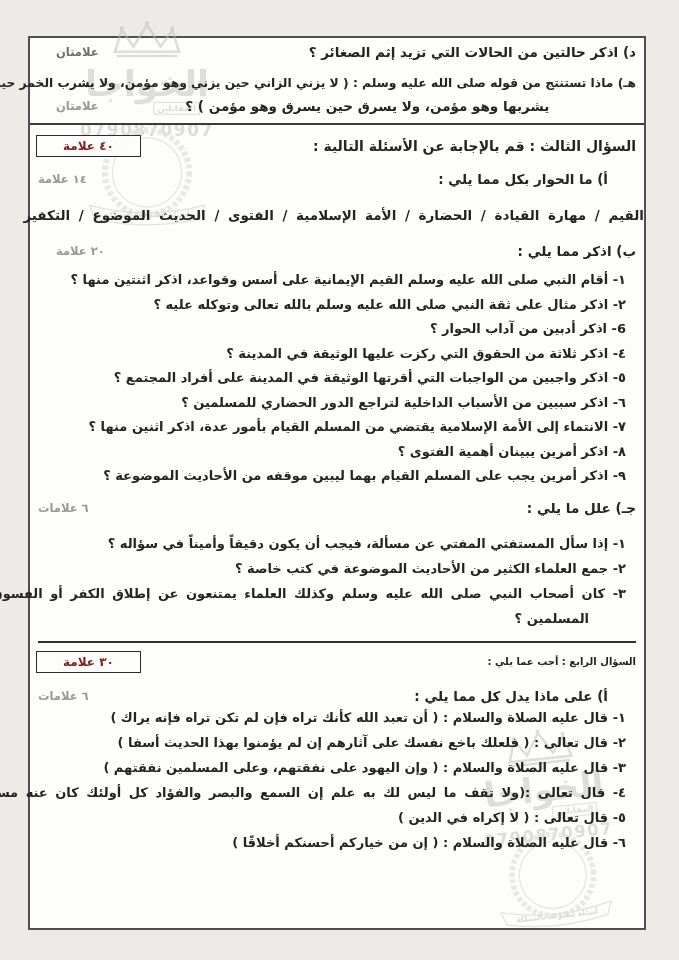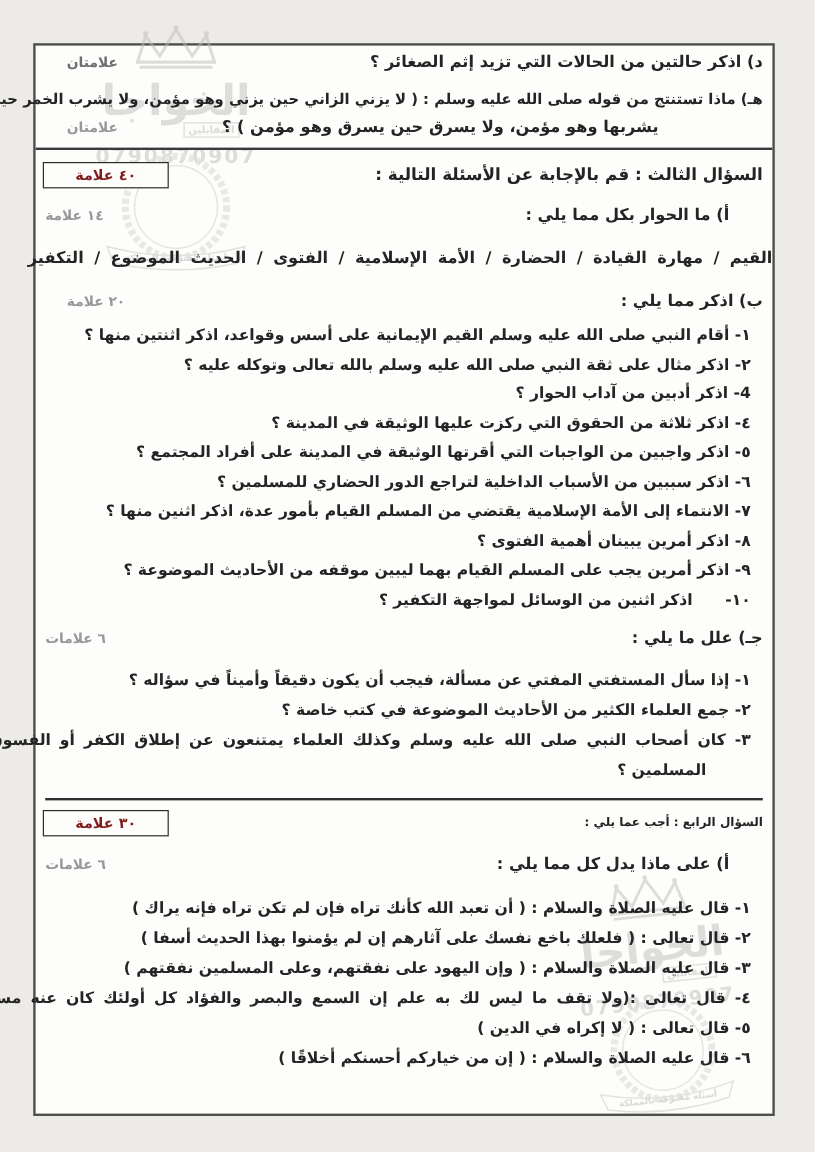--- a/index.html
+++ b/index.html
@@ -47,21 +47,21 @@
   .row-b3{margin-top:19px;padding:0 8px 0 26px;}
   .b-items{margin-top:8px;padding-left:22px;}
   .b-items .item{line-height:24.5px;}
   .row-c3{margin-top:10px;padding:0 8px 0 8px;}
   .c-items{margin-top:14px;}
   .c-items .item{line-height:25px;}
   .wide{word-spacing:3px;}
   .wrap2{padding-right:55px;}
   .row-q4{margin-top:8px;padding:0 8px 0 6px;}
   .row-a4{margin-top:14px;padding:0 36px 0 8px;}
-  .q4-items{margin-top:16px;}
+  .q4-items{margin-top:0;}
   .q4-items .item{line-height:25px;}
   
   .wm{position:absolute;z-index:0;opacity:.5;pointer-events:none;}
   .wm-top{left:24px;top:-20px;}
   .wm-top svg{width:186px;height:211px;}
   .wm-bottom{left:428px;top:688px;transform:rotate(-6deg);}
   .wm-bottom svg{width:180px;height:204px;}
   .crest-stroke path,.crest-stroke line{fill:none;stroke:#bdbdbd;stroke-width:3;}
   .crest-stroke circle{fill:#bdbdbd;}
   .crest-brand{font-size:42px;font-weight:bold;fill:#bfbfbf;text-anchor:middle;}
@@ -145,28 +145,27 @@
     <div class="terms">القيم / مهارة القيادة / الحضارة / الأمة الإسلامية / الفتوى / الحديث الموضوع / التكفير</div>
 
     <div class="row row-b3">
       <span class="t">ب) اذكر مما يلي :</span>
       <span class="marks">٢٠ علامة</span>
     </div>
 
     <div class="b-items">
       <div class="item">١- أقام النبي صلى الله عليه وسلم القيم الإيمانية على أسس وقواعد، اذكر اثنتين منها ؟</div>
       <div class="item">٢- اذكر مثال على ثقة النبي صلى الله عليه وسلم بالله تعالى وتوكله عليه ؟</div>
-      <div class="item">4- اذكر أدبين من آداب الحوار ؟</div>
+      <div class="item">6- اذكر أدبين من آداب الحوار ؟</div>
       <div class="item">٤- اذكر ثلاثة من الحقوق التي ركزت عليها الوثيقة في المدينة ؟</div>
       <div class="item">٥- اذكر واجبين من الواجبات التي أقرتها الوثيقة في المدينة على أفراد المجتمع ؟</div>
       <div class="item">٦- اذكر سببين من الأسباب الداخلية لتراجع الدور الحضاري للمسلمين ؟</div>
       <div class="item">٧- الانتماء إلى الأمة الإسلامية يقتضي من المسلم القيام بأمور عدة، اذكر اثنين منها ؟</div>
       <div class="item">٨- اذكر أمرين يبينان أهمية الفتوى ؟</div>
       <div class="item">٩- اذكر أمرين يجب على المسلم القيام بهما ليبين موقفه من الأحاديث الموضوعة ؟</div>
-      <div class="item">١٠-&nbsp;&nbsp;&nbsp;&nbsp;&nbsp; اذكر اثنين من الوسائل لمواجهة التكفير ؟</div>
     </div>
 
     <div class="row row-c3">
       <span class="t">جـ) علل ما يلي :</span>
       <span class="marks">٦ علامات</span>
     </div>
 
     <div class="c-items">
       <div class="item">١- إذا سأل المستفتي المفتي عن مسألة، فيجب أن يكون دقيقاً وأميناً في سؤاله ؟</div>
       <div class="item">٢- جمع العلماء الكثير من الأحاديث الموضوعة في كتب خاصة ؟</div>

